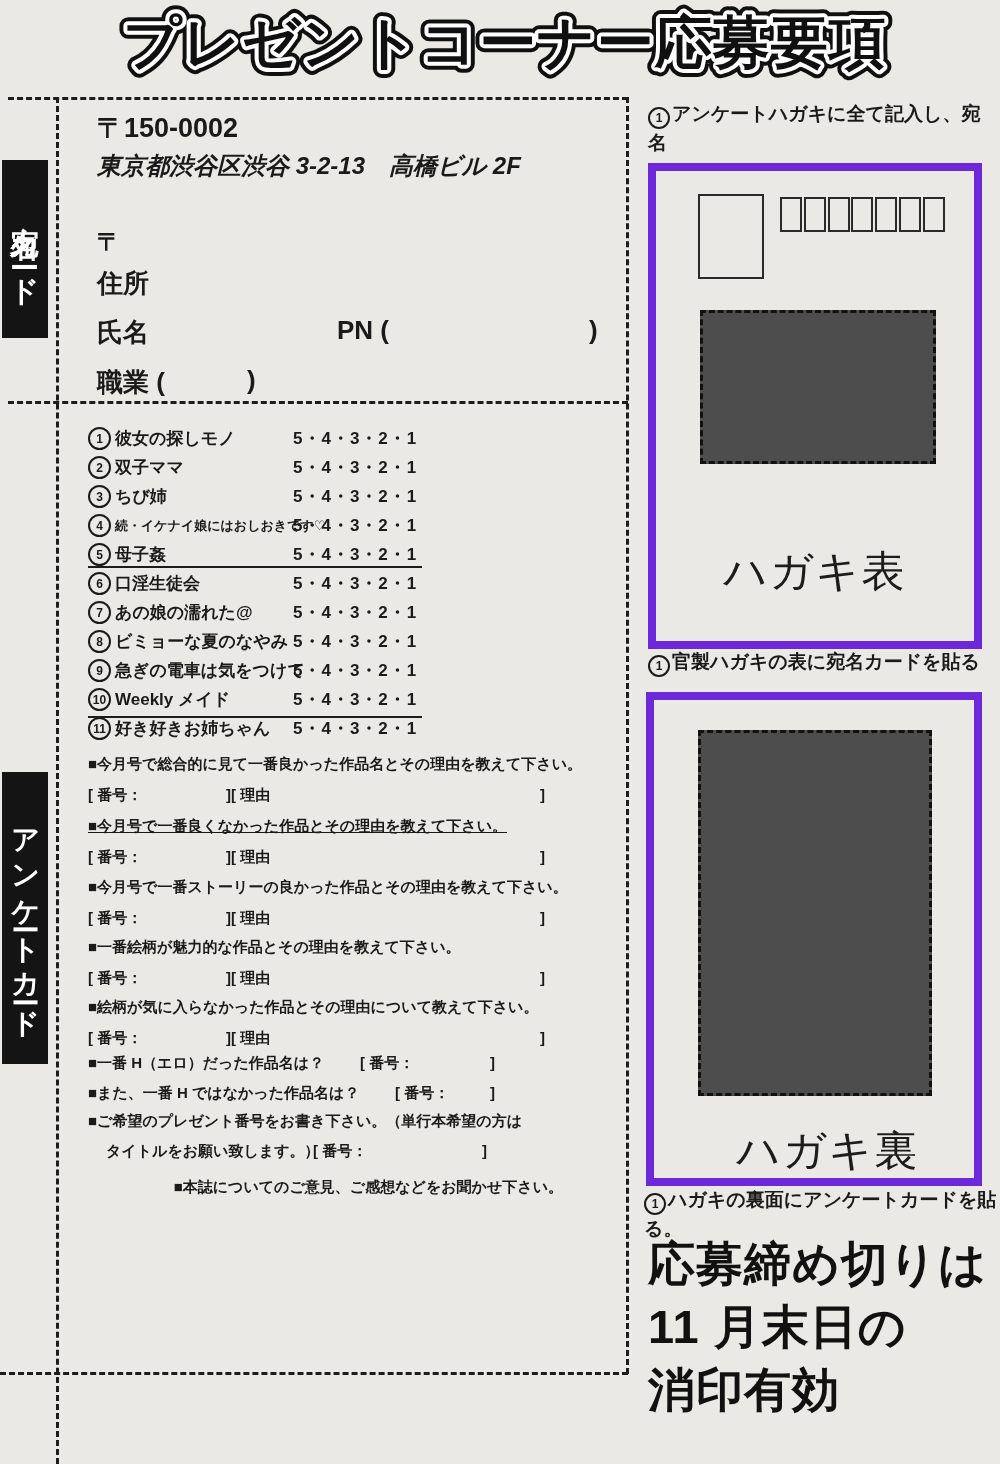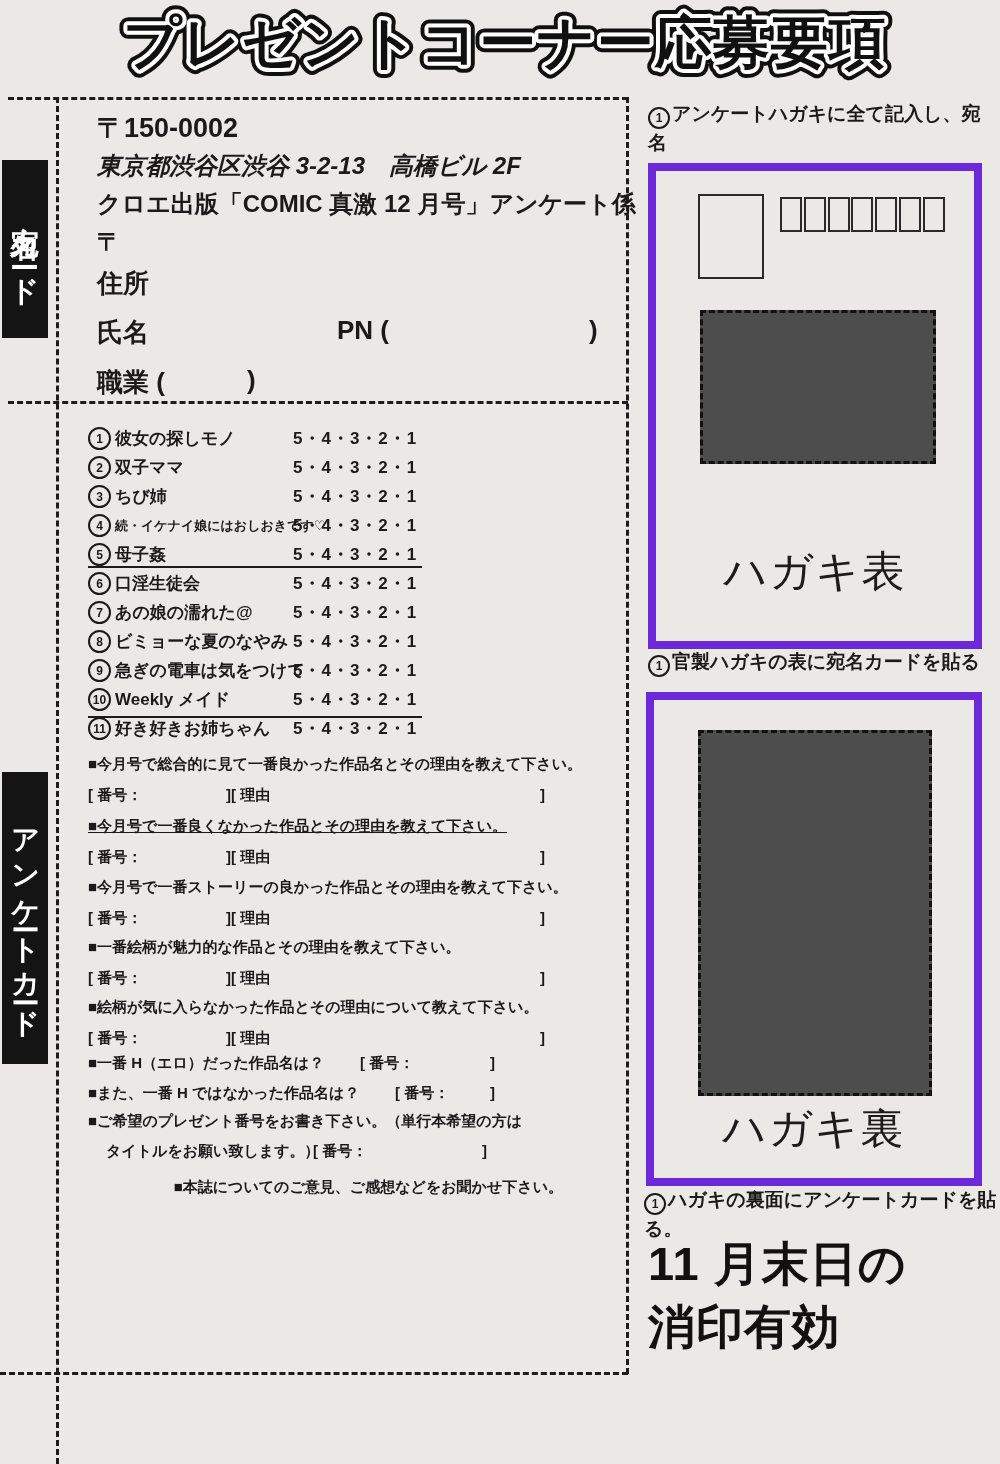--- a/index.html
+++ b/index.html
@@ -79,21 +79,20 @@
 <div class="hdash" style="left:0px;top:1372px;width:628px;"></div>
 <div class="vdash" style="left:56px;top:97px;height:1367px;"></div>
 <div class="vdash" style="left:626px;top:97px;height:1277px;"></div>
 
 <div class="side-label" style="left:2px;top:160px;width:46px;height:178px;">宛名カード</div>
 <div class="side-label" style="left:2px;top:772px;width:46px;height:292px;font-size:28px;letter-spacing:3px;">アンケートカード</div>
 
 <div class="addr">
   <div class="line postal">〒150-0002</div>
   <div class="line a1">東京都渋谷区渋谷 3-2-13　高橋ビル 2F</div>
-  <div class="line a2">クロエ出版「COMIC 真激 12 月号」アンケート係</div>
   <div class="line pmark">〒</div>
   <div class="line f-addr">住所</div>
   <div class="line row-name">
     <span style="left:0;">氏名</span>
     <span style="left:240px;">PN (</span>
     <span style="left:492px;">)</span>
   </div>
   <div class="line row-job">
     <span style="left:0;">職業 (</span>
     <span style="left:150px;">)</span>
@@ -230,23 +229,24 @@
   <div class="grayrect" style="left:44px;top:139px;width:230px;height:148px;"></div>
   <div class="pcard-label" style="top:372px;">ハガキ表</div>
 </div>
 
 <div class="instr" style="left:648px;top:648px;width:345px;">
   <span class="icirc">1</span><span>官製ハガキの表に宛名カードを貼る</span>
 </div>
 
 <div class="pcard" style="left:646px;top:692px;width:320px;height:478px;">
   <div class="grayrect" style="left:44px;top:30px;width:228px;height:360px;"></div>
-  <div class="pcard-label" style="top:400px;">ハガキ裏</div>
+  <div class="pcard-label" style="top:422px;padding-left:14px;">ハガキ裏</div>
 </div>
 
 <div class="instr" style="left:644px;top:1186px;width:355px;">
   <span class="icirc">1</span><span>ハガキの裏面にアンケートカードを貼る。</span>
 </div>
 
 <div class="deadline">
+  <div>応募締め切りは</div>
   <div>11 月末日の</div>
   <div>消印有効</div>
 </div>
 
 </body></html>

